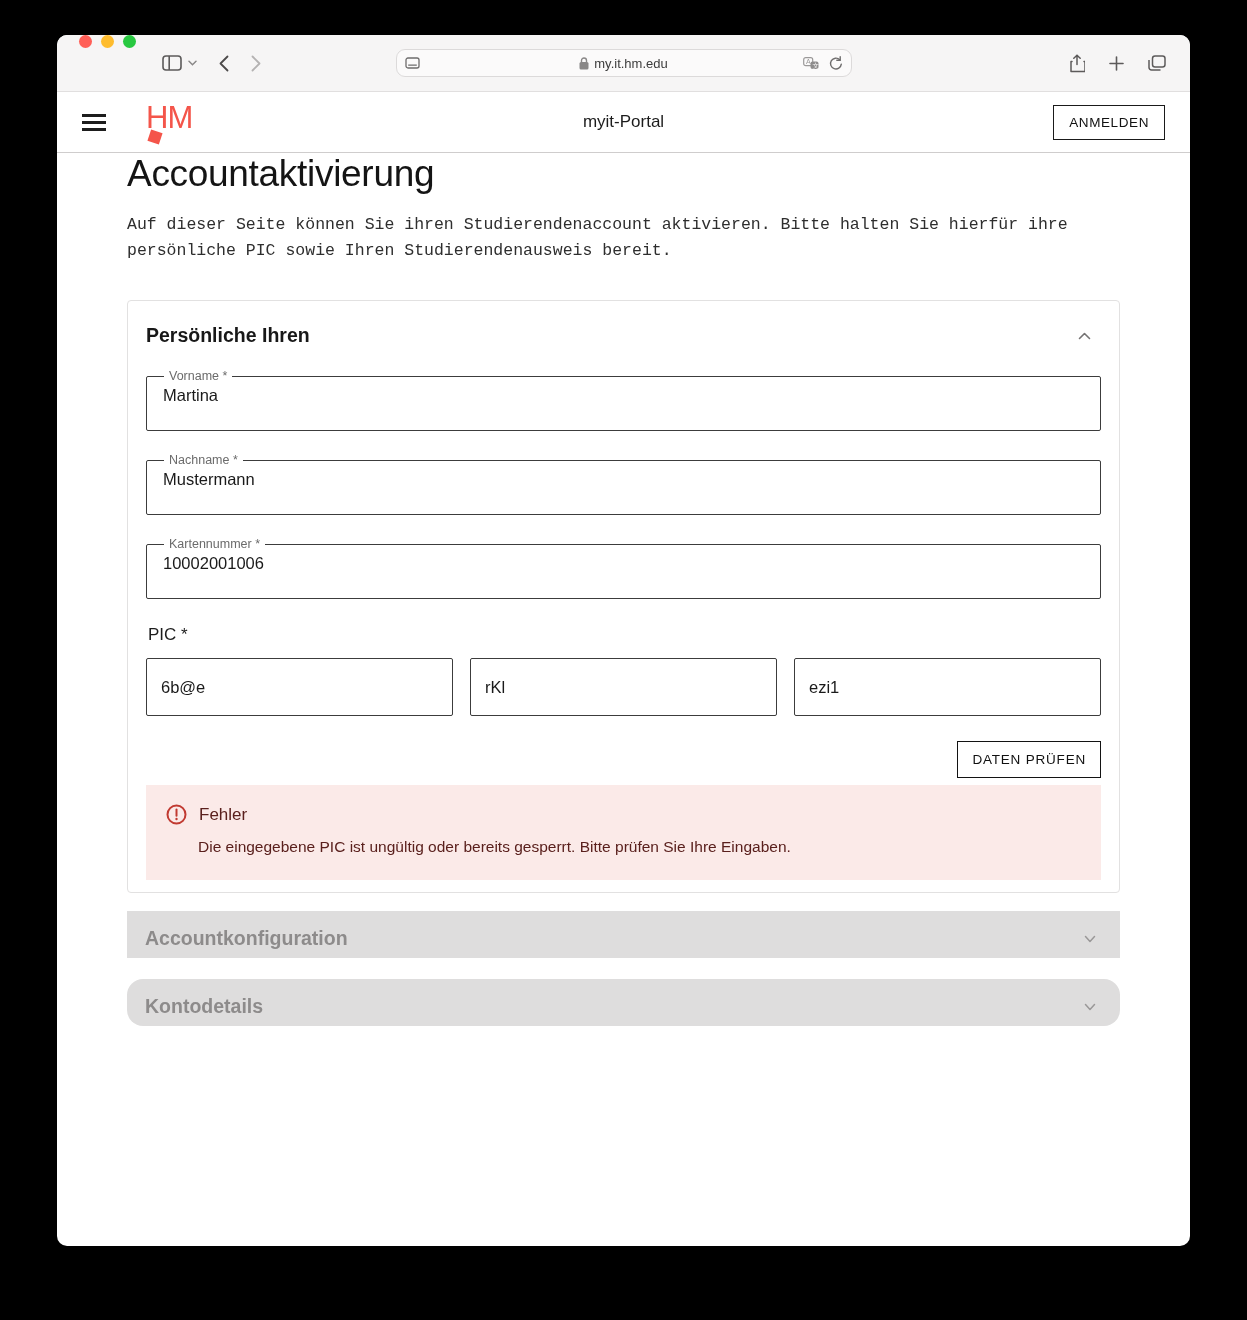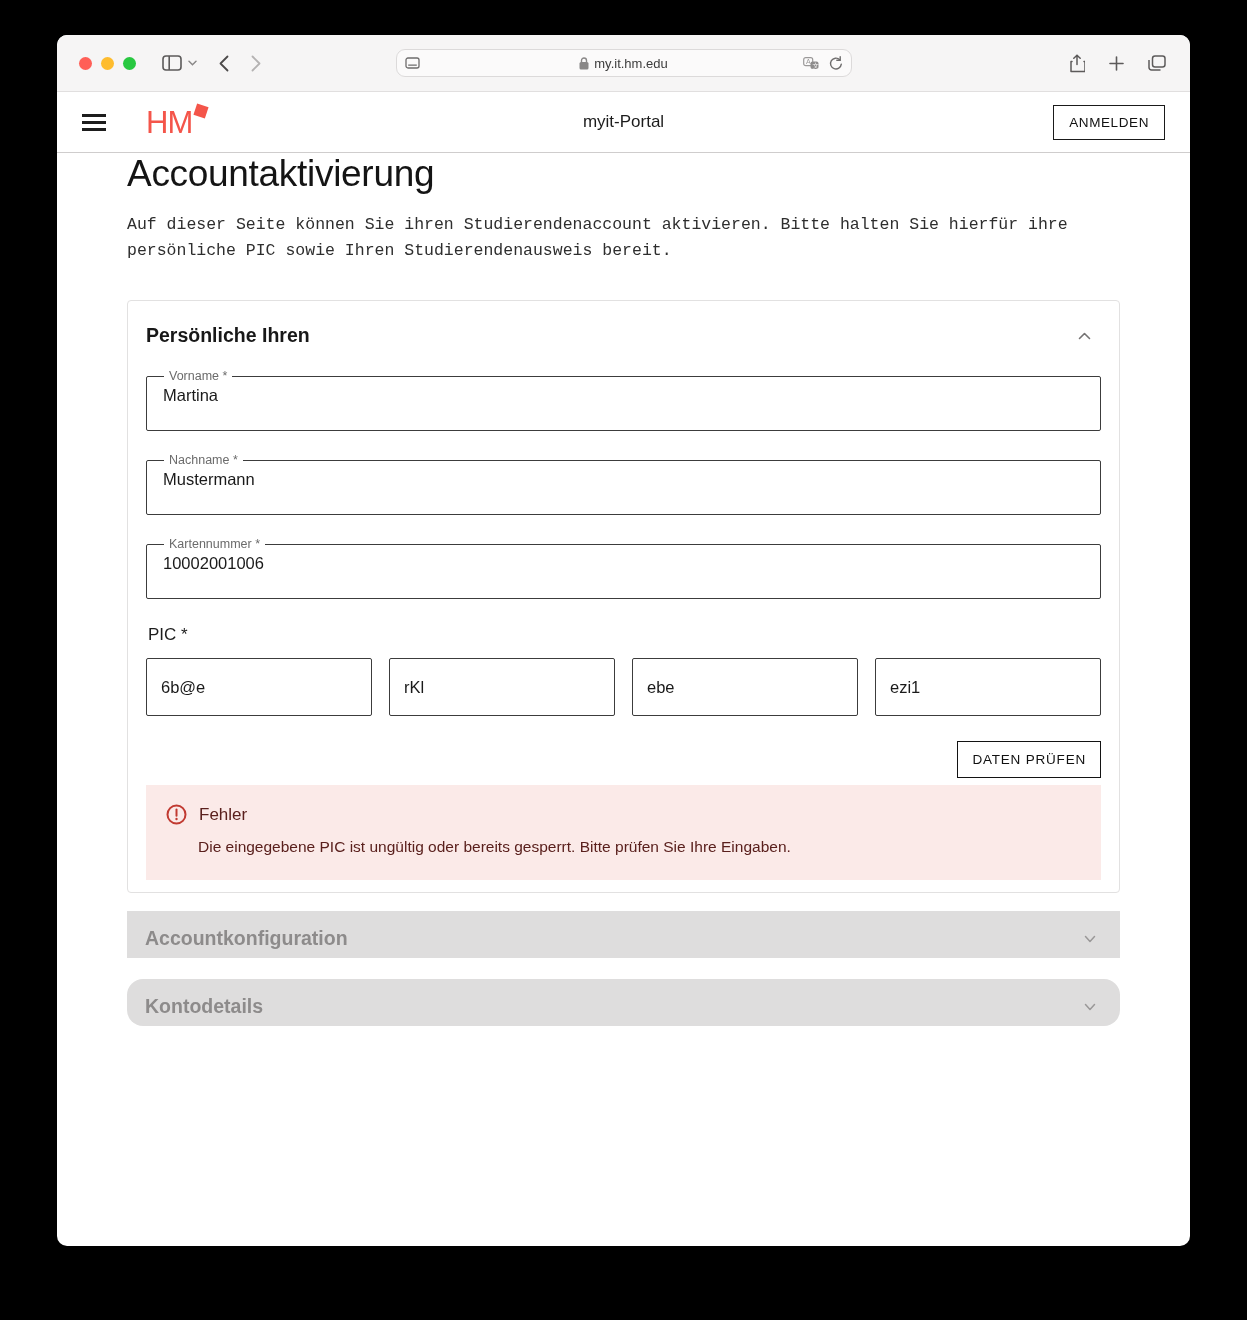--- a/index.html
+++ b/index.html
@@ -17,21 +17,20 @@
     background: #fff;
     border-radius: 10px;
     overflow: hidden;
   }
   
   .browser-toolbar {
     height: 57px;
     background: #f6f5f5;
     border-bottom: 1px solid #e1dfdf;
     display: flex;
-    align-items: center;
     position: relative;
     padding: 0 16px;
   }
   .traffic-lights { display: flex; gap: 9px; margin-left: 6px; }
   .traffic-light { width: 13px; height: 13px; border-radius: 50%; }
   .tl-close { background: var(--tl-red, #FF5F57); }
   .tl-min { background: var(--tl-yellow, #FEBC2E); }
   .tl-max { background: var(--tl-green, #28C840); }
   .tb-icon { display: inline-flex; align-items: center; justify-content: center; }
   .sidebar-group { display: flex; align-items: center; margin-left: 26px; gap: 6px; }
@@ -60,21 +59,21 @@
     height: 61px;
     background: #fff;
     border-bottom: 1px solid #cfcdcd;
     display: flex;
     align-items: center;
     position: relative;
     padding: 0 25px;
   }
   .hamburger { display: inline-flex; flex-direction: column; gap: 4px; cursor: pointer; }
   .hamburger span { display: block; width: 24px; height: 3px; background: #1d1d1d; }
-  .brand { margin-left: 40px; display: inline-flex; align-items: flex-start; cursor: pointer; }
+  .brand { margin-left: 40px; display: inline-flex; align-items: flex-start; cursor: pointer; flex-direction: column; }
   .brand-text {
     color: var(--brand-red, #F4554A);
     font-size: 31px; font-weight: 500; letter-spacing: -1px; line-height: 1;
   }
   .brand-square {
     width: 12px; height: 12px;
     background: var(--brand-red, #F4554A);
     display: inline-block;
     margin-left: 3px; margin-top: -2px;
     transform: rotate(18deg);
@@ -317,23 +316,20 @@
 
       <div class="pic-label">PIC *</div>
       <div class="pic-row">
         <span class="pic-box">
           <input type="text" value="6b@e" style="">
         </span>
         <span class="pic-box">
           <input type="text" value="rKl" style="">
         </span>
         <span class="pic-box">
-          <input type="text" value="ebe" style="">
-        </span>
-        <span class="pic-box">
           <input type="text" value="ezi1" style="">
         </span>
       </div>
 
       <div class="check-row">
         <button class="check-button">DATEN PRÜFEN</button>
       </div>
 
       <div class="error-box">
         <div class="error-header">

